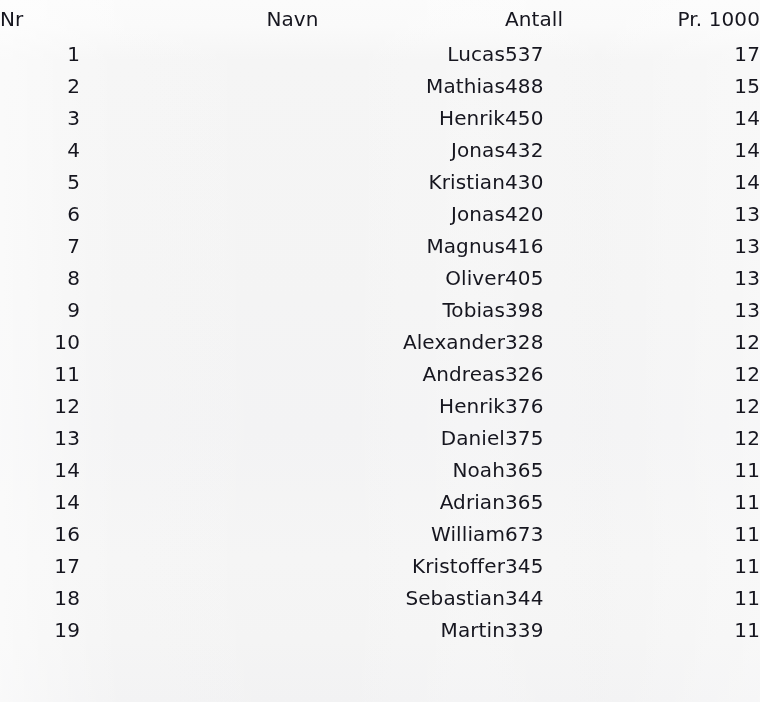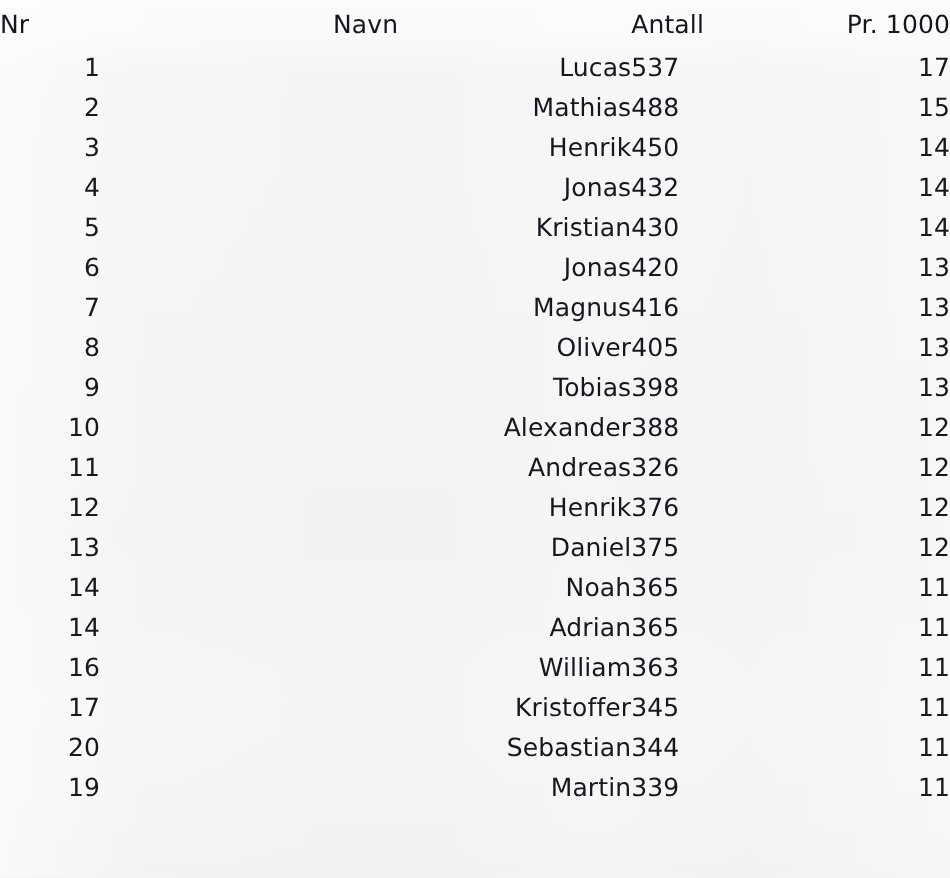--- a/index.html
+++ b/index.html
@@ -164,21 +164,21 @@
         </tr>
         <tr>
           <td class="cell-nr"><span class="num">9</span></td>
           <td class="cell-navn"><span class="name">Tobias</span></td>
           <td class="cell-antall"><span class="num">398</span></td>
           <td class="cell-pr"><span class="num">13</span></td>
         </tr>
         <tr>
           <td class="cell-nr"><span class="num">10</span></td>
           <td class="cell-navn"><span class="name">Alexander</span></td>
-          <td class="cell-antall"><span class="num">388</span></td>
+          <td class="cell-antall"><span class="num">328</span></td>
           <td class="cell-pr"><span class="num">12</span></td>
         </tr>
         <tr>
           <td class="cell-nr"><span class="num">11</span></td>
           <td class="cell-navn"><span class="name">Andreas</span></td>
           <td class="cell-antall"><span class="num">326</span></td>
           <td class="cell-pr"><span class="num">12</span></td>
         </tr>
         <tr>
           <td class="cell-nr"><span class="num">12</span></td>
@@ -200,31 +200,31 @@
         </tr>
         <tr>
           <td class="cell-nr"><span class="num">14</span></td>
           <td class="cell-navn"><span class="name">Adrian</span></td>
           <td class="cell-antall"><span class="num">365</span></td>
           <td class="cell-pr"><span class="num">11</span></td>
         </tr>
         <tr>
           <td class="cell-nr"><span class="num">16</span></td>
           <td class="cell-navn"><span class="name">William</span></td>
-          <td class="cell-antall"><span class="num">363</span></td>
+          <td class="cell-antall"><span class="num">673</span></td>
           <td class="cell-pr"><span class="num">11</span></td>
         </tr>
         <tr>
           <td class="cell-nr"><span class="num">17</span></td>
           <td class="cell-navn"><span class="name">Kristoffer</span></td>
           <td class="cell-antall"><span class="num">345</span></td>
           <td class="cell-pr"><span class="num">11</span></td>
         </tr>
         <tr>
-          <td class="cell-nr"><span class="num">20</span></td>
+          <td class="cell-nr"><span class="num">18</span></td>
           <td class="cell-navn"><span class="name">Sebastian</span></td>
           <td class="cell-antall"><span class="num">344</span></td>
           <td class="cell-pr"><span class="num">11</span></td>
         </tr>
         <tr>
           <td class="cell-nr"><span class="num">19</span></td>
           <td class="cell-navn"><span class="name">Martin</span></td>
           <td class="cell-antall"><span class="num">339</span></td>
           <td class="cell-pr"><span class="num">11</span></td>
         </tr>

